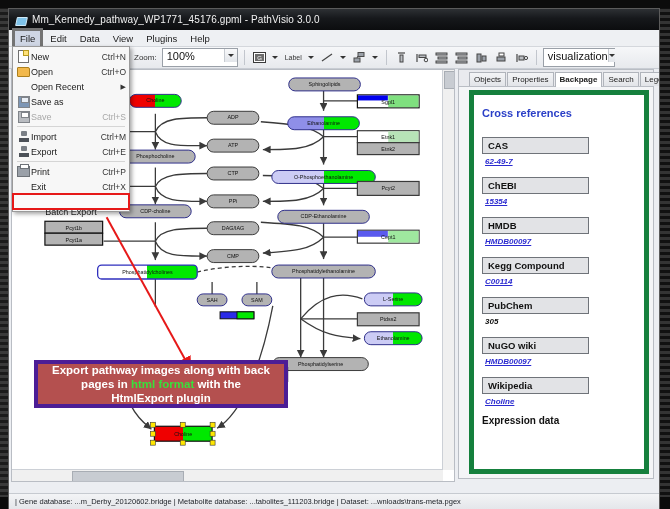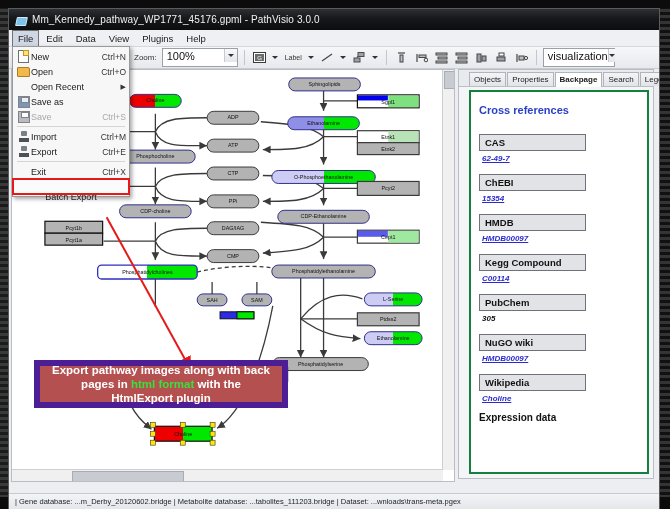--- a/index.html
+++ b/index.html
@@ -23,21 +23,21 @@
       display:flex;align-items:center;padding-left:6px;color:#f2f2f2;font-size:10px;position:relative;}
   #titlebar .tb-ico{width:12px;height:12px;margin-right:5px;position:relative;flex:0 0 auto;}
   #titlebar .tb-ico:before{content:"";position:absolute;left:1px;top:3px;width:9px;height:7px;
       background:#7fc3ea;border:1px solid #cfe9f8;border-radius:1px;transform:skewX(-12deg);}
   #titlebar .tb-title{white-space:nowrap;letter-spacing:.1px;}
 
   
   #menubar{height:16px;background:#eef0f3;border-bottom:1px solid #d4d7dc;
       display:flex;align-items:center;padding-left:3px;font-size:9.5px;color:#1a1a1a;position:relative;z-index:40;}
   #menubar .mi{padding:1px 5px;margin-right:1px;line-height:13px;border:1px solid transparent;}
-  #menubar .mi.active{background:#cfd6e4;border:1px solid #737373;}
+  #menubar .mi.active{background:#cfd6e4;border:3px solid #737373;}
 
   
   #toolbar{height:21px;background:linear-gradient(180deg,#f6f7f9,#e7e9ed);
       border-bottom:1px solid #c8ccd3;display:flex;align-items:center;padding-left:4px;gap:3px;
       font-size:8.5px;color:#2a2a2a;position:relative;}
   .tb-sep{width:1px;height:15px;background:#c2c6cd;margin:0 3px;}
   .zoom-lbl{font-size:8px;color:#333;margin-right:2px;}
   .combo{height:13px;background:#fff;border:1px solid #9aa0a8;display:flex;align-items:center;
       font-size:11px;padding:0 0 4px 4px;color:#111;position:relative;}
   .combo .cb-arrow{margin-left:auto;width:12px;height:100%;border-left:1px solid #c7cbd1;
@@ -84,21 +84,21 @@
   #canvas{position:absolute;left:0;top:0;width:100%;height:100%;}
 
   
   #sidepanel{position:relative;margin:2px 2px 0 3px;width:196px;height:410px;
       background:#f4f5f7;border:1px solid #b9bdc4;box-sizing:border-box;display:flex;flex-direction:column;}
   #tabstrip{display:flex;align-items:flex-end;height:16px;padding-left:10px;background:#e9eaee;
       border-bottom:1px solid #b9bdc4;}
   #tabstrip .tab{font-size:8px;padding:1px 4px 1px;border:1px solid #b0b4bb;border-bottom:none;
       background:linear-gradient(180deg,#f3f4f6,#e2e4e8);color:#222;margin-right:1px;line-height:11px;}
   #tabstrip .tab.sel{background:#fff;font-weight:bold;padding-bottom:2px;position:relative;top:1px;}
-  #panel-body{flex:1;background:#fff;margin:3px 4px 4px 10px;border:2px solid #15803d;
+  #panel-body{flex:1;background:#fff;margin:3px 4px 4px 10px;border:5px solid #15803d;
       overflow:hidden;padding:8px 8px 0 8px;box-sizing:border-box;}
   #panel-body h2{font-size:11px;color:#2a3fc7;margin:4px 0 16px 0;font-weight:bold;}
   .xref-box{border:1px solid #6f7379;background:#e2e3e6;display:inline-block;
       min-width:95px;padding:2px 5px;font-size:9.5px;font-weight:bold;color:#111;margin-bottom:3px;}
   .xref-val{font-size:8px;color:#2a2ad0;text-decoration:underline;font-weight:bold;
       margin:0 0 9px 3px;display:block;font-style:italic;}
   .xref-val.plain{color:#111;text-decoration:none;}
   #expr-title{font-size:10px;font-weight:bold;color:#111;margin-top:2px;}
 
   
@@ -108,21 +108,21 @@
   .hscroll .thumb{position:absolute;top:1px;left:60px;width:110px;height:9px;background:#c8ccd2;border:1px solid #a8adb4;}
 
   
   #statusbar{position:absolute;left:0;bottom:0;width:100%;height:16px;
       background:linear-gradient(180deg,#f3f4f6,#e4e6ea);border-top:1px solid #c6cad0;
       display:flex;align-items:center;font-size:7.5px;color:#20242a;padding-left:6px;box-sizing:border-box;
       white-space:nowrap;overflow:hidden;}
 
   
   #callout{position:absolute;left:22px;top:290px;width:254px;height:48px;background:#b4504f;
-      border:6px solid #4c1d95;display:flex;align-items:center;justify-content:center;text-align:center;
+      border:4px solid #4c1d95;display:flex;align-items:center;justify-content:center;text-align:center;
       color:#fff;font-size:11.5px;font-weight:bold;line-height:14px;padding:0 6px;box-sizing:border-box;z-index:20;}
   #callout .hl{color:#39e03b;}
 </style>
 </head>
 <body>
 
 <div id="screen">
 
   <div id="frame-left"></div>
   <div id="frame-right"></div>
@@ -288,20 +288,27 @@
         <span class="acc">Ctrl+M</span>
       </div>
       <div class="row">
         <span class="ic">
             <i class="ic-imp"></i>
           </span>
         <span class="lbl">Export</span>
         <span class="acc">Ctrl+E</span>
       </div>
       <div class="divider"></div>
+      <div class="row">
+        <span class="ic">
+            <i class="ic-print"></i>
+          </span>
+        <span class="lbl">Print</span>
+        <span class="acc">Ctrl+P</span>
+      </div>
       <div class="row">
         <span class="ic"></span>
         <span class="lbl">Exit</span>
         <span class="acc">Ctrl+X</span>
       </div>
       <div class="row highlight">
         <span class="ic"></span>
         <span class="lbl">Batch Export</span>
       </div>
     </div>

